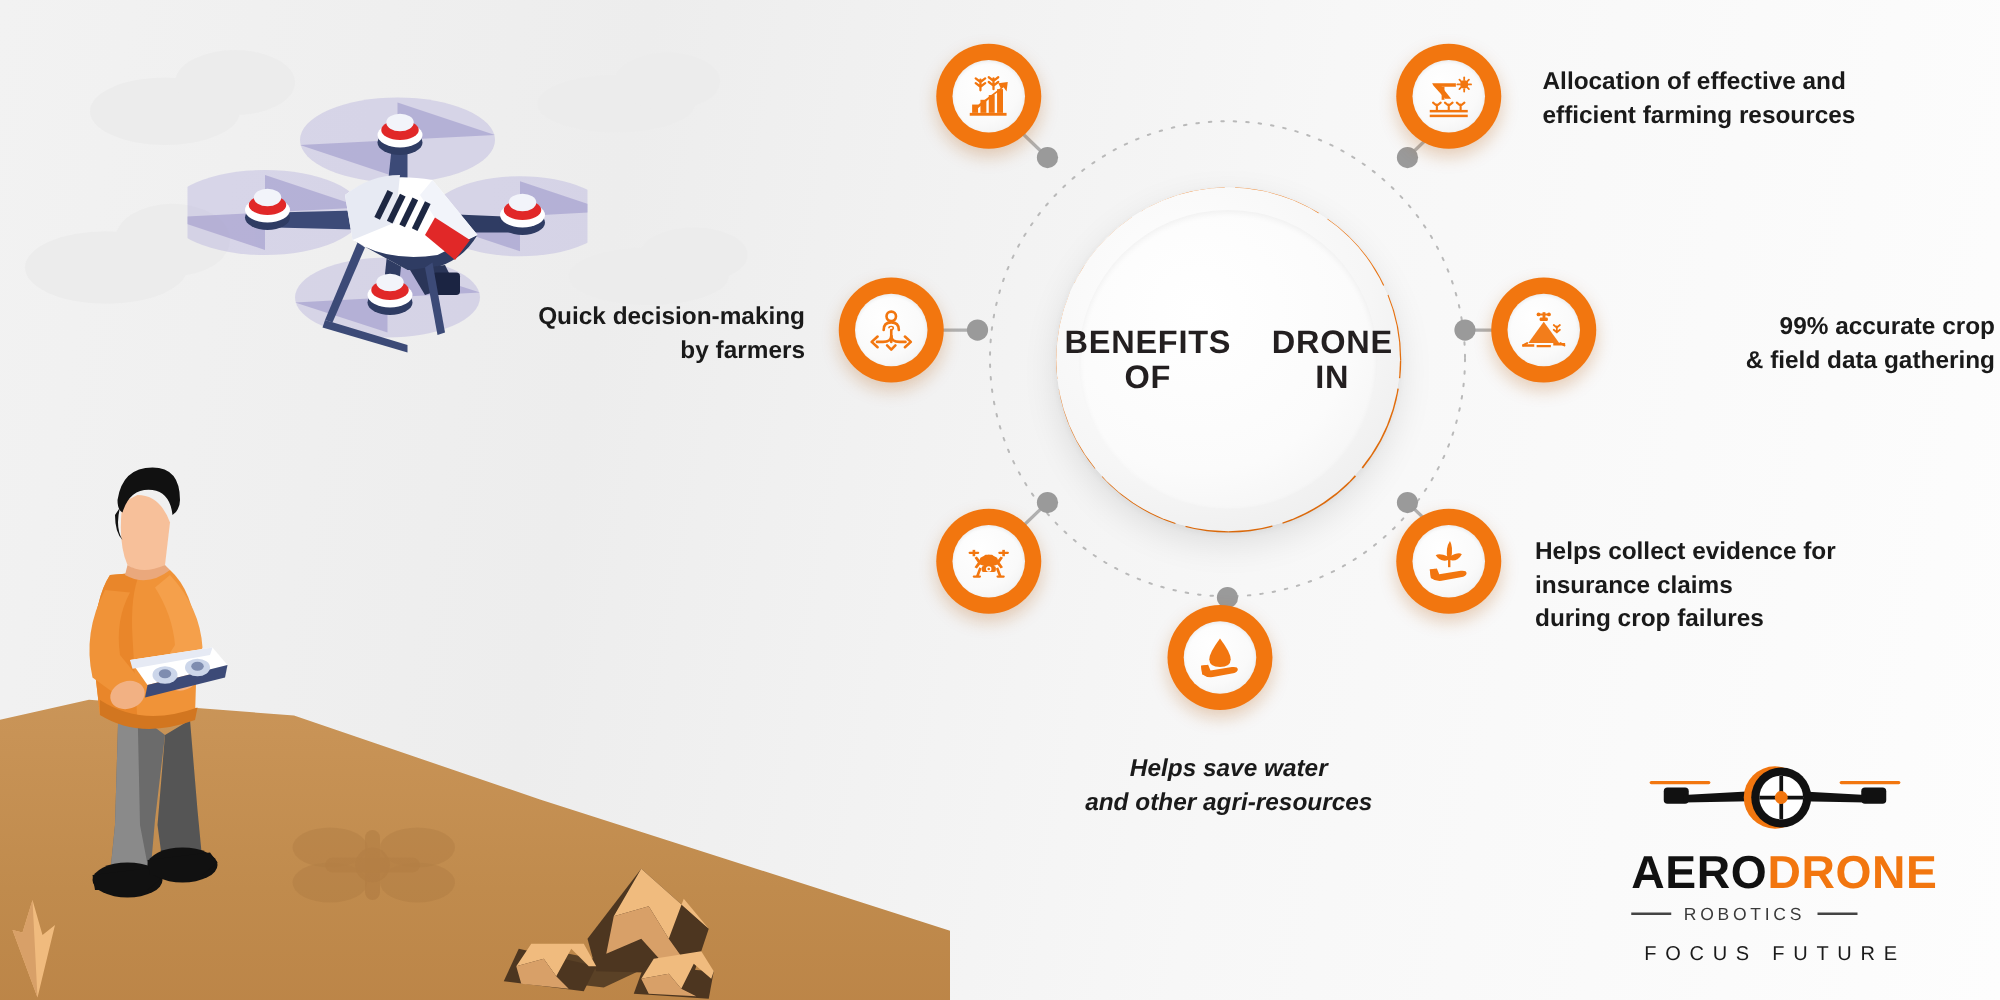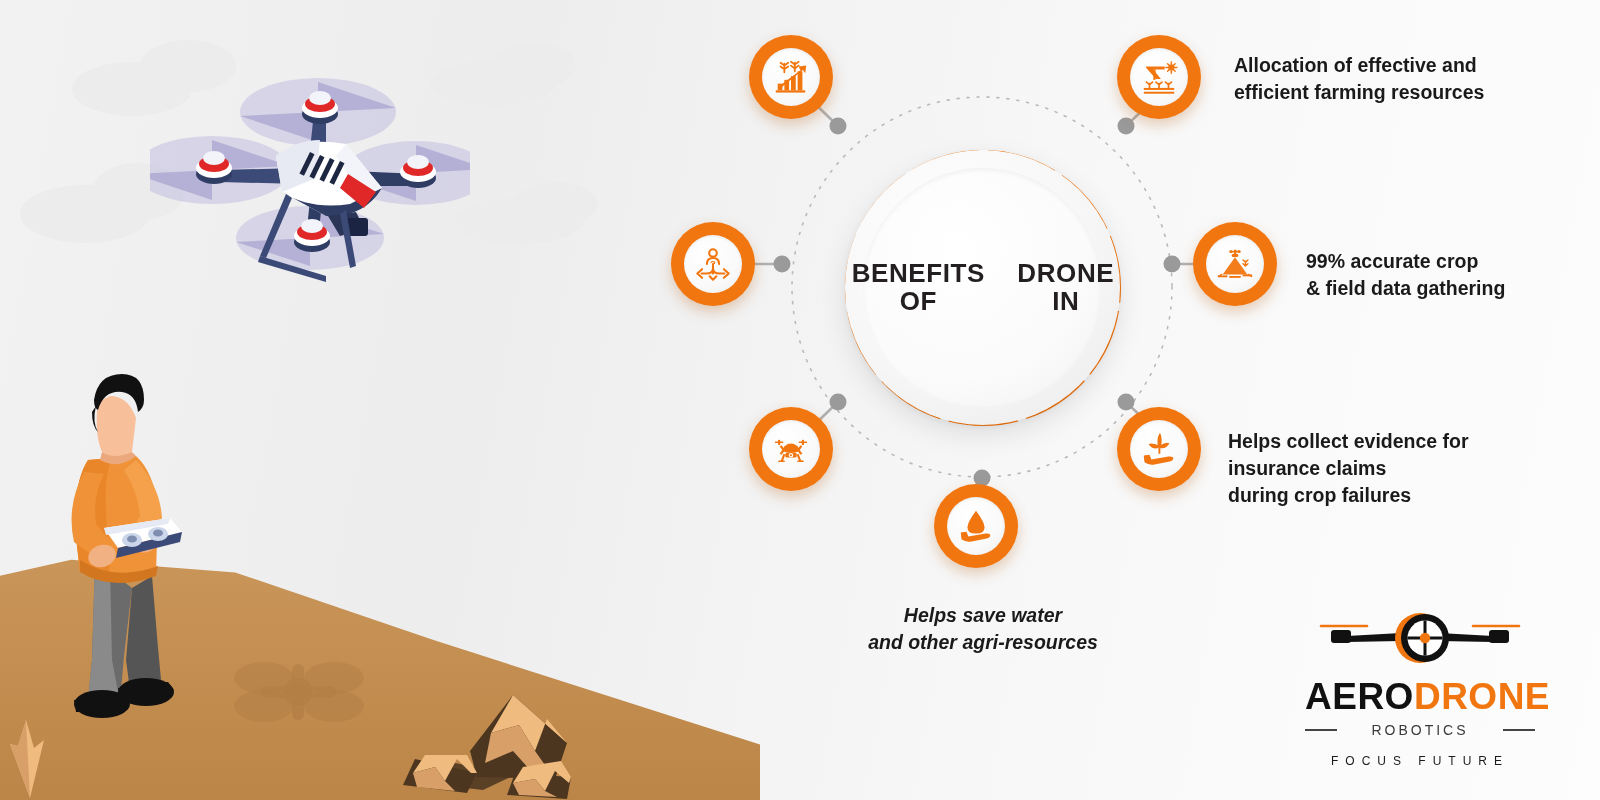--- a/index.html
+++ b/index.html
@@ -80,28 +80,28 @@
 
   
   .logo { position: absolute; left: 1305px; top: 610px; width: 230px; }
   .logo-word {
     text-align: center; font-weight: 800; font-size: 37px; letter-spacing: .5px;
     line-height: 1; margin-top: 4px;
   }
   .logo-word .a { color: #111111; }
   .logo-word .d { color: #f2760f; }
   .logo-sub {
-    display: flex; align-items: center; justify-content: space-between; gap: 0; margin-top: 7px;
+    display: flex; align-items: center; justify-content: flex-start; gap: 10px; margin-top: 7px;
   }
   .logo-sub .rule { height: 1.5px; background: #444; width: 32px; }
   .logo-sub .txt {
     font-size: 14px; letter-spacing: 3px; color: #3a3a3a; font-weight: 500;
   }
   .logo-tag {
-    text-align: center; margin-top: 16px; font-size: 12px; letter-spacing: 7px;
+    text-align: center; margin-top: 16px; font-size: 16px; letter-spacing: 7px;
     color: #1b1b1b; font-weight: 400;
   }
 </style>
 </head>
 <body>
 
 <div id="stage">
 
   <div class="scene">
 
@@ -348,21 +348,21 @@
             <path d="M34 31 l3.4 2"></path>
           </g>
           <path d="M2 32 L12 32 L12 34 L2 34 Z"></path>
           <path d="M14 32.6 L26 32.6 L26 34.6 L14 34.6 Z"></path>
           <path d="M28 31 L38 31 L38 33 L28 33 Z"></path>
           <path d="M31 22 l0 -5 M31 18 l-2.6 -2.2 M31 18 l2.6 -2.2 M31 22 l-2.6 -2.2 M31 22 l2.6 -2.2" stroke="#f2760f" stroke-width="1.5" fill="none" stroke-linecap="round"></path>
         </g>
       </svg>
     </div>
   </div>
-  <div class="label l" style="left:1306px; top:248px; width:290px;">99% accurate crop
+  <div class="label l" style="left:1306px; top:248px; width:290px;text-align:right;">99% accurate crop
 &amp; field data gathering</div>
 
   <div class="node" style="left:1117px; top:407px;">
     <div class="node-face">
       <svg width="38" height="38" viewBox="0 0 40 40">
         <g fill="#f2760f">
           <path d="M22 18 Q24 8 21 3 Q17 9 19 18 Z"></path>
           <path d="M19.5 16 Q12 13 9 15 Q13 21 19.5 19 Z"></path>
           <path d="M21 16 Q28 12 31 14 Q27.5 20.5 21 19 Z"></path>
           <rect x="19.4" y="17" width="2" height="8"></rect>
@@ -424,20 +424,22 @@
           <path d="M20 25 Q20 30 13 30 L8 30"></path>
           <path d="M20 25 Q20 30 27 30 L32 30"></path>
           <path d="M8.5 25.5 L3.5 30 L8.5 34.5"></path>
           <path d="M31.5 25.5 L36.5 30 L31.5 34.5"></path>
           <path d="M16.5 33 L20 36.5 L23.5 33"></path>
         </g>
         <text x="20" y="23.5" font-family="Liberation Sans, sans-serif" font-size="10" font-weight="700" fill="#f2760f" text-anchor="middle">?</text>
       </svg>
     </div>
   </div>
+  <div class="label r" style="left:330px; top:240px; width:314px;">Quick decision-making
+by farmers</div>
 
   <div class="logo">
     <svg width="230" height="60" viewBox="0 0 230 60">
       <g stroke="#f2760f" stroke-width="2.6" stroke-linecap="round">
         <line x1="16" y1="16" x2="62" y2="16"></line>
         <line x1="168" y1="16" x2="214" y2="16"></line>
       </g>
       <rect x="26" y="20" width="20" height="13" rx="3" fill="#111111"></rect>
       <rect x="184" y="20" width="20" height="13" rx="3" fill="#111111"></rect>
       <path d="M42 26 L96 23 L96 31 L42 32 Z" fill="#111111"></path>

